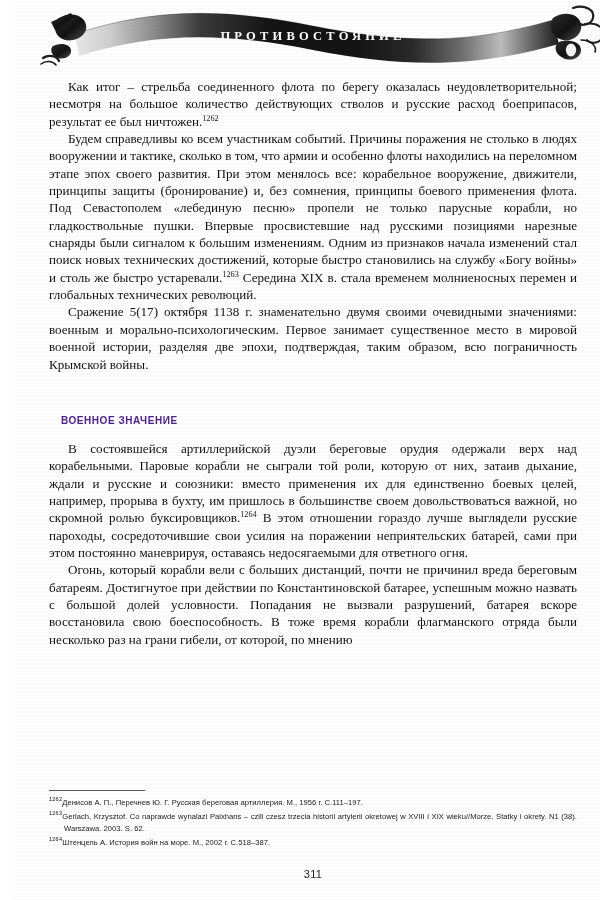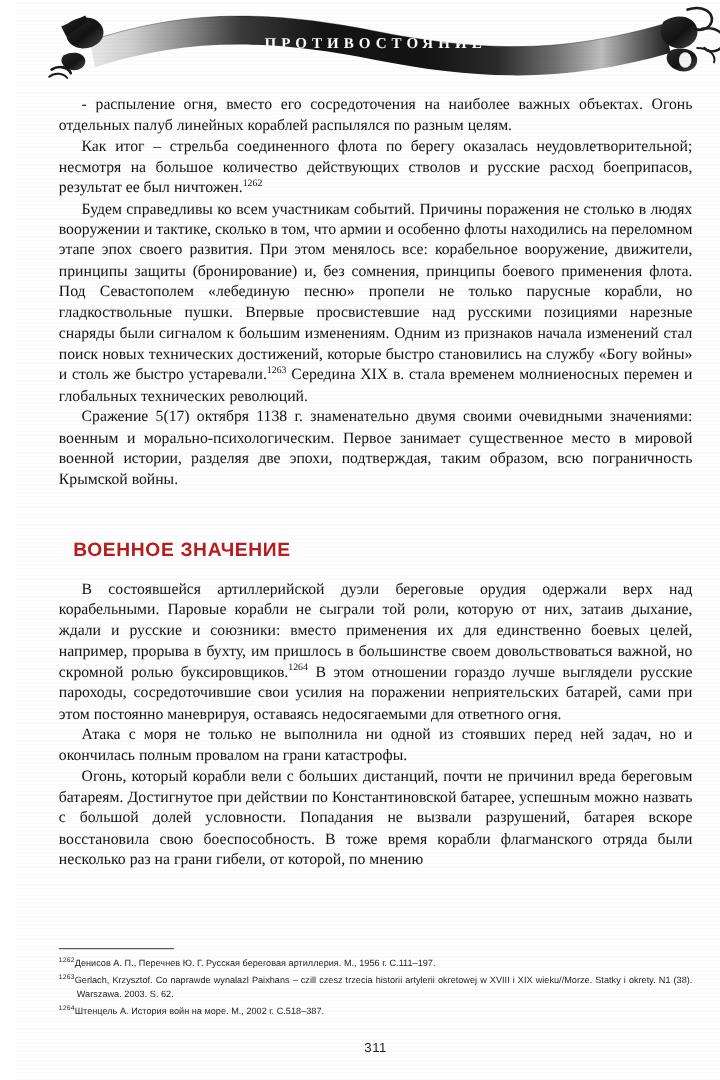--- a/index.html
+++ b/index.html
@@ -68,24 +68,24 @@
   .sup {
     font-size: 8.2px;
     vertical-align: super;
     line-height: 0;
   }
 
   
   h2.section-heading {
     margin: 24px 0 14px 12px;
     font-family: "Liberation Sans", "DejaVu Sans", sans-serif;
-    font-size: 16px;
+    font-size: 10px;
     font-weight: 700;
     letter-spacing: 0.55px;
-    color: #b91c1c;
+    color: #4c1d95;
     text-transform: uppercase;
   }
 
   .gap-before-heading { height: 18px; }
 
   
   .footnotes {
     position: absolute;
     left: 36px;
     top: 790px;
@@ -191,35 +191,33 @@
         <path d="M568,40 C578,40 584,46 582,52" fill="none" stroke="#1d1d1d" stroke-width="1.6" stroke-linecap="round"></path>
       </g>
 
       <text class="banner-title-text" x="300" y="40" text-anchor="middle">ПРОТИВОСТОЯНИЕ</text>
     </svg>
   </div>
 
   <div class="content">
 
 
-    <p class="body-par dash-par">- распыление огня, вместо его сосредоточения на наиболее важных объектах. Огонь отдельных палуб линейных кораблей распылялся по разным целям.</p>
 
     <p class="body-par"><span>Как итог – стрельба соединенного флота по берегу оказалась неудовлетворительной; несмотря на большое количество действующих стволов и русские расход боеприпасов, результат ее был ничтожен.</span><span class="sup">1262</span></p>
 
     <p class="body-par"><span>Будем справедливы ко всем участникам событий. Причины поражения не столько в людях вооружении и тактике, сколько в том, что армии и особенно флоты находились на переломном этапе эпох своего развития. При этом менялось все: корабельное вооружение, движители, принципы защиты (бронирование) и, без сомнения, принципы боевого применения флота. Под Севастополем «лебединую песню» пропели не только парусные корабли, но гладкоствольные пушки. Впервые просвистевшие над русскими позициями нарезные снаряды были сигналом к большим изменениям. Одним из признаков начала изменений стал поиск новых технических достижений, которые быстро становились на службу «Богу войны» и столь же быстро устаревали.</span><span class="sup">1263</span><span> Середина XIX в. стала временем молниеносных перемен и глобальных технических революций.</span></p>
 
     <p class="body-par">Сражение 5(17) октября 1138 г. знаменательно двумя своими очевидными значениями: военным и морально-психологическим. Первое занимает существенное место в мировой военной истории, разделяя две эпохи, подтверждая, таким образом, всю пограничность Крымской войны.</p>
 
     <div class="gap-before-heading"></div>
 
     <h2 class="section-heading">ВОЕННОЕ ЗНАЧЕНИЕ</h2>
 
     <p class="body-par"><span>В состоявшейся артиллерийской дуэли береговые орудия одержали верх над корабельными. Паровые корабли не сыграли той роли, которую от них, затаив дыхание, ждали и русские и союзники: вместо применения их для единственно боевых целей, например, прорыва в бухту, им пришлось в большинстве своем довольствоваться важной, но скромной ролью буксировщиков.</span><span class="sup">1264</span><span> В этом отношении гораздо лучше выглядели русские пароходы, сосредоточившие свои усилия на поражении неприятельских батарей, сами при этом постоянно маневрируя, оставаясь недосягаемыми для ответного огня.</span></p>
 
-    <p class="body-par">Атака с моря не только не выполнила ни одной из стоявших перед ней задач, но и окончилась полным провалом на грани катастрофы.</p>
 
     <p class="body-par">Огонь, который корабли вели с больших дистанций, почти не причинил вреда береговым батареям. Достигнутое при действии по Константиновской батарее, успешным можно назвать с большой долей условности. Попадания не вызвали разрушений, батарея вскоре восстановила свою боеспособность. В тоже время корабли флагманского отряда были несколько раз на грани гибели, от которой, по мнению</p>
   </div>
 
   <div class="footnotes">
     <hr class="footnote-rule">
 
     <p class="footnote"><span class="fn-num">1262</span><span class="fn-text">Денисов А. П., Перечнев Ю. Г. Русская береговая артиллерия. М., 1956 г. С.111–197.</span></p>
 
     <p class="footnote"><span class="fn-num">1263</span><span class="fn-text">Gerlach, Krzysztof. Co naprawde wynalazl Paixhans – czill czesz trzecia historii artylerii okretowej w XVIII i XIX wieku//Morze. Statky i okrety. N1 (38). Warszawa. 2003. S. 62.</span></p>

